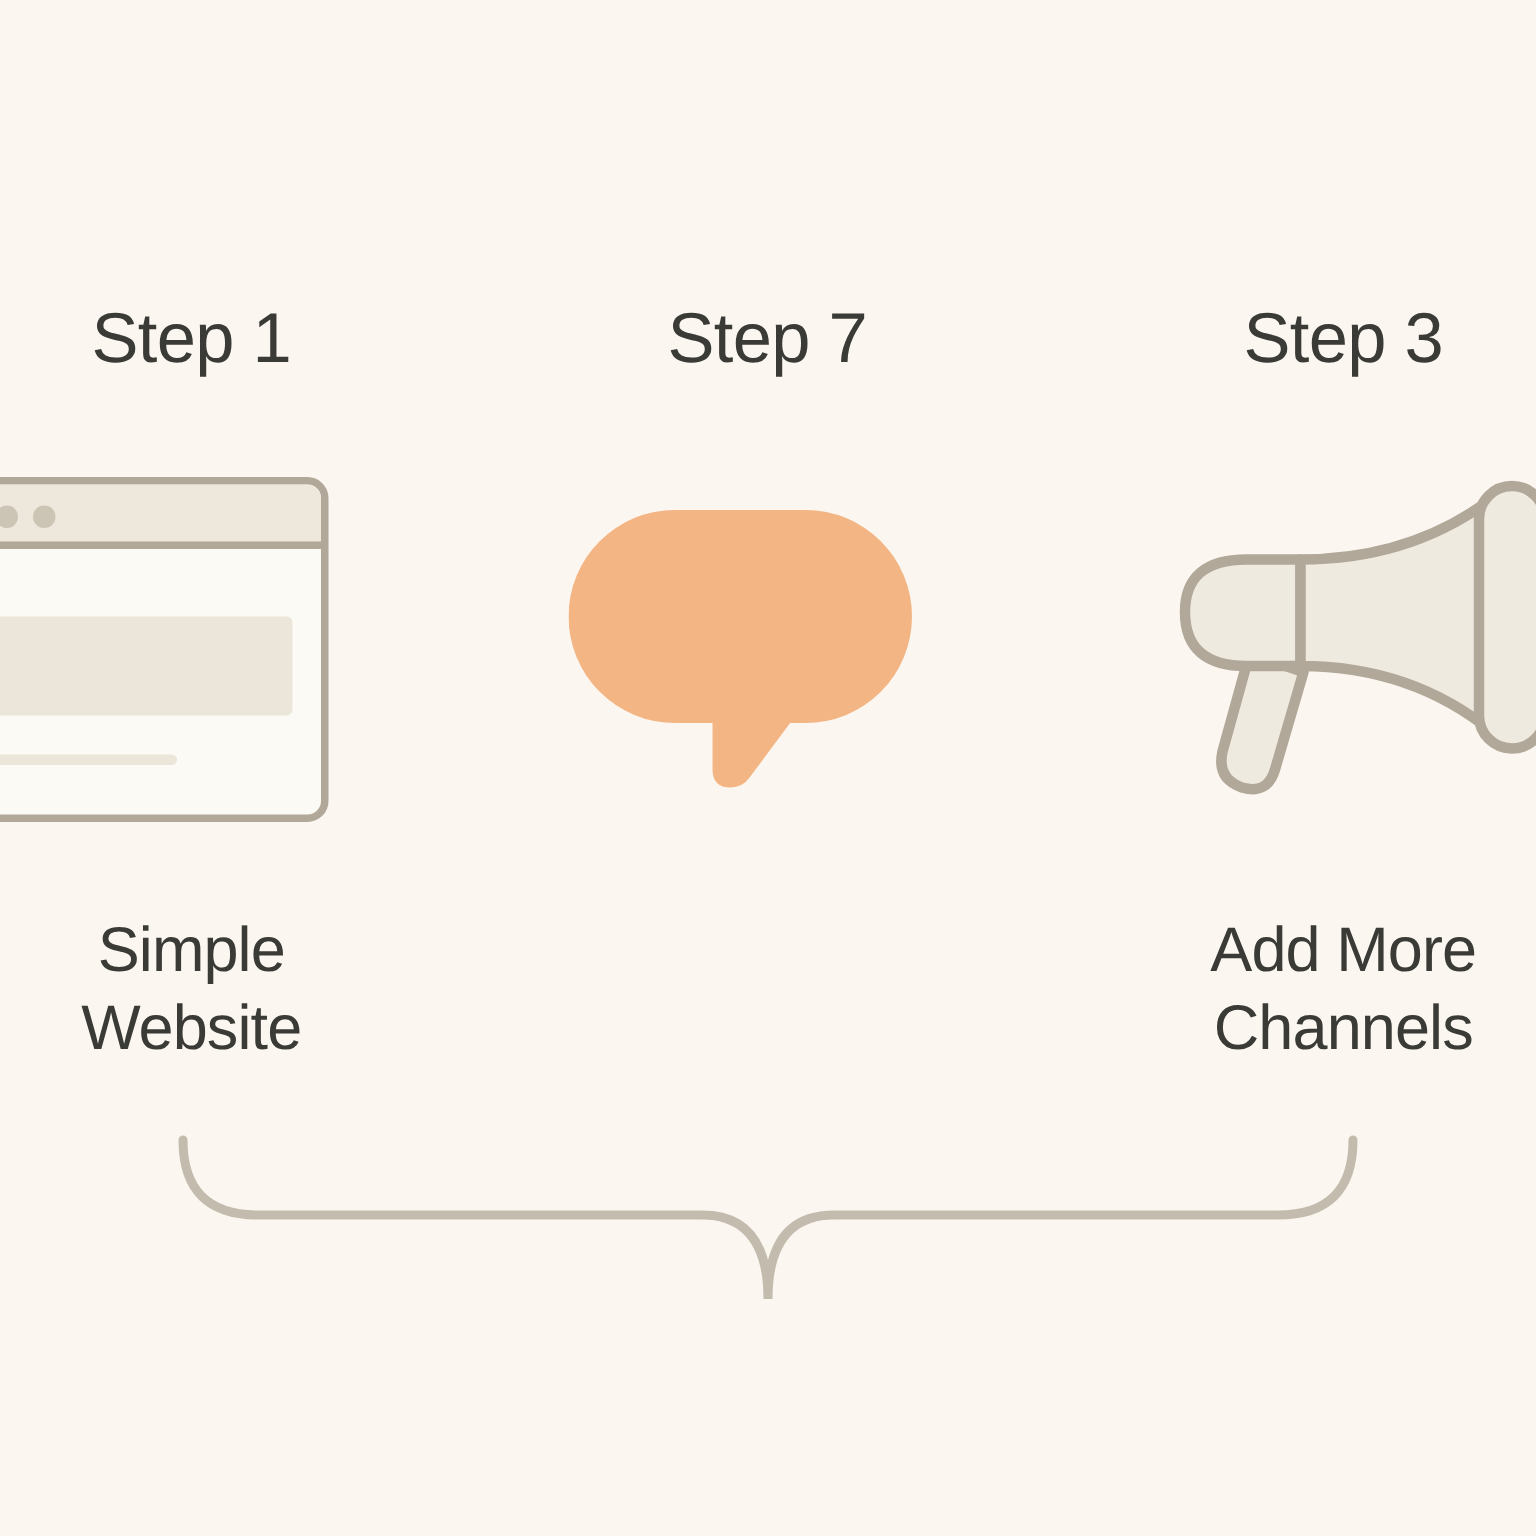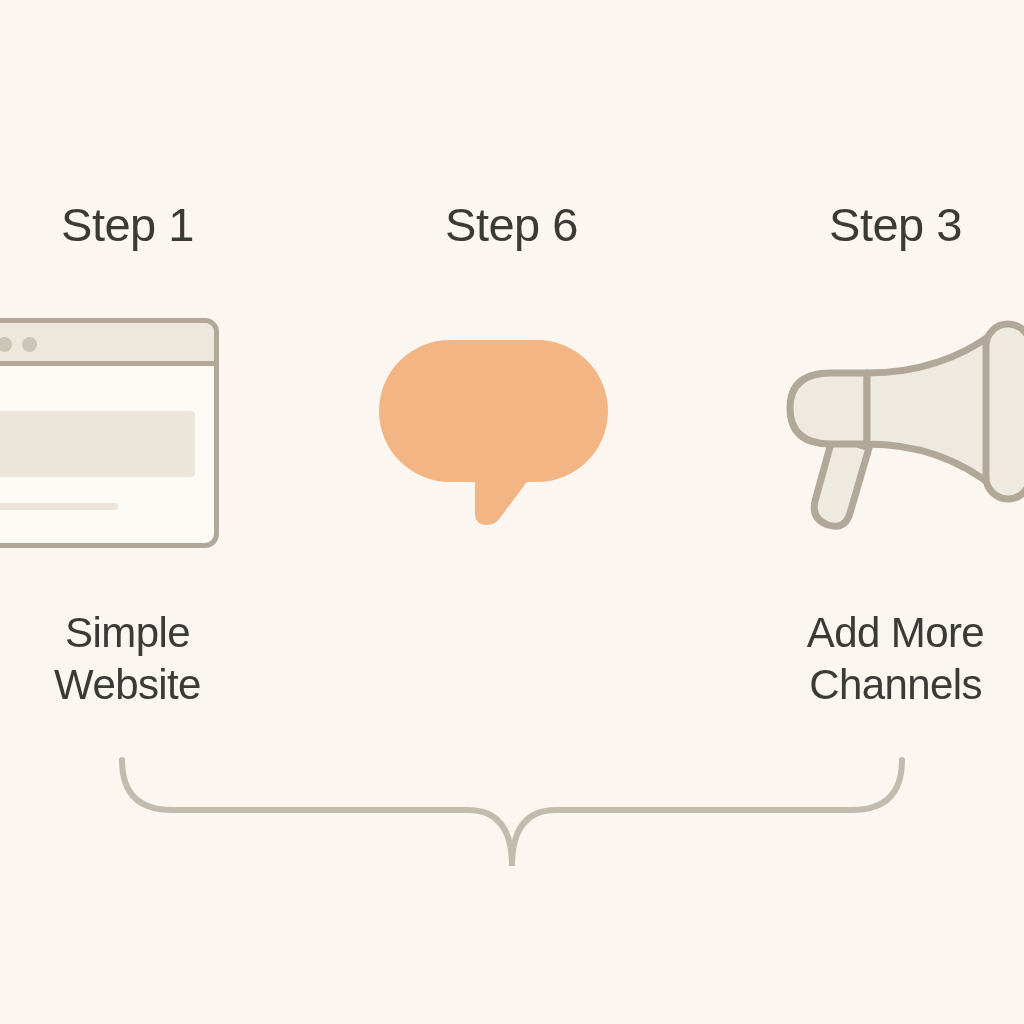--- a/index.html
+++ b/index.html
@@ -174,21 +174,21 @@
         <div class="browser-block"></div>
         <div class="browser-line"></div>
       </div>
     </div>
 
     <div class="step-caption">Simple
 Website</div>
   </div>
 
   <div class="col col-2">
-    <div class="step-title">Step 6</div>
+    <div class="step-title">Step 7</div>
 
     <div class="icon-slot">
       <div class="bubble-wrap">
         <svg class="bubble-svg" viewBox="0 0 245 195">
           <path d="M 96 139
                    L 96 173
                    Q 96 185 108 185
                    Q 116 185 121 178
                    L 150 139 Z" fill="#F3B584"></path>
           <rect x="0" y="0" width="229" height="142" rx="71" ry="71" fill="#F3B584"></rect>

